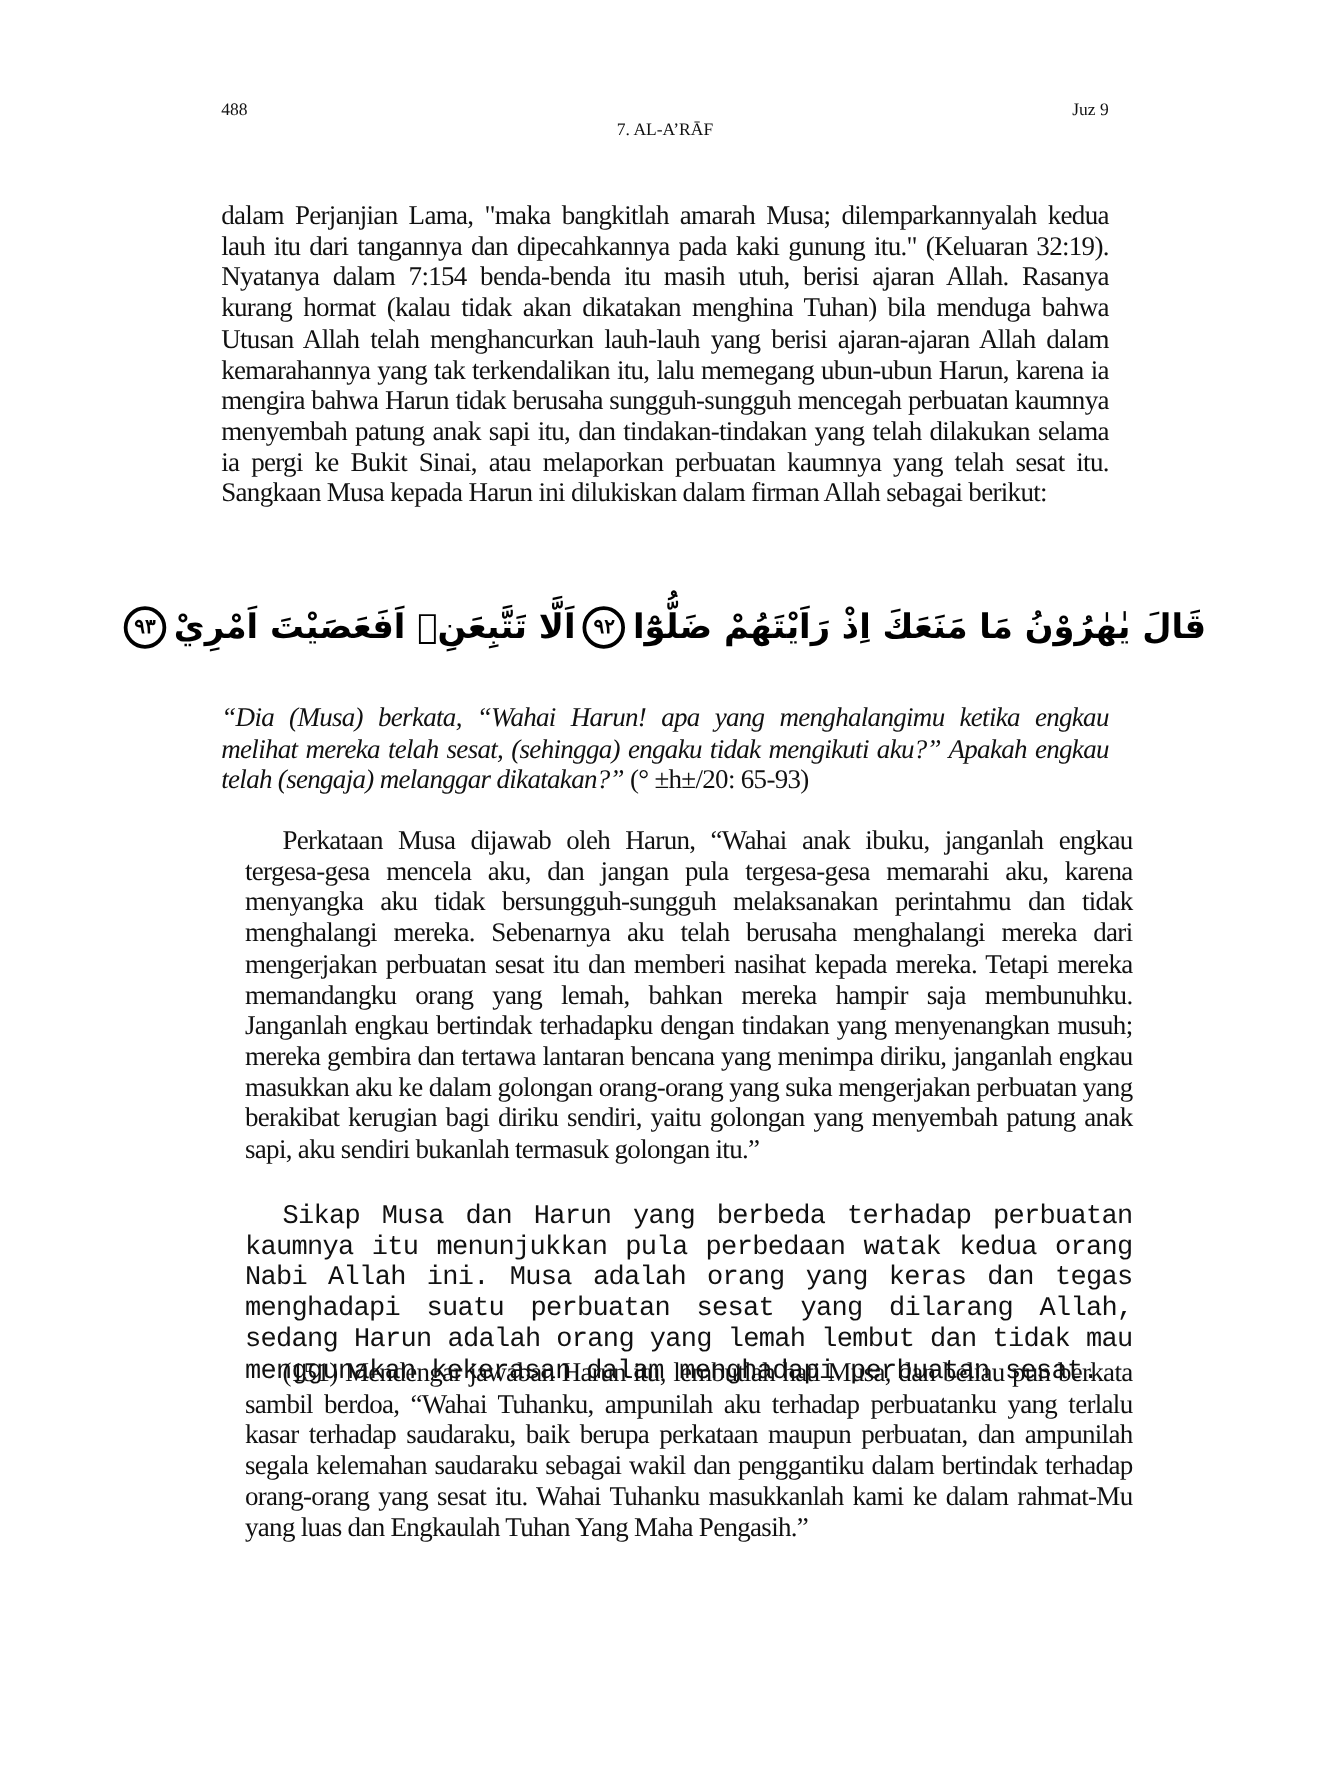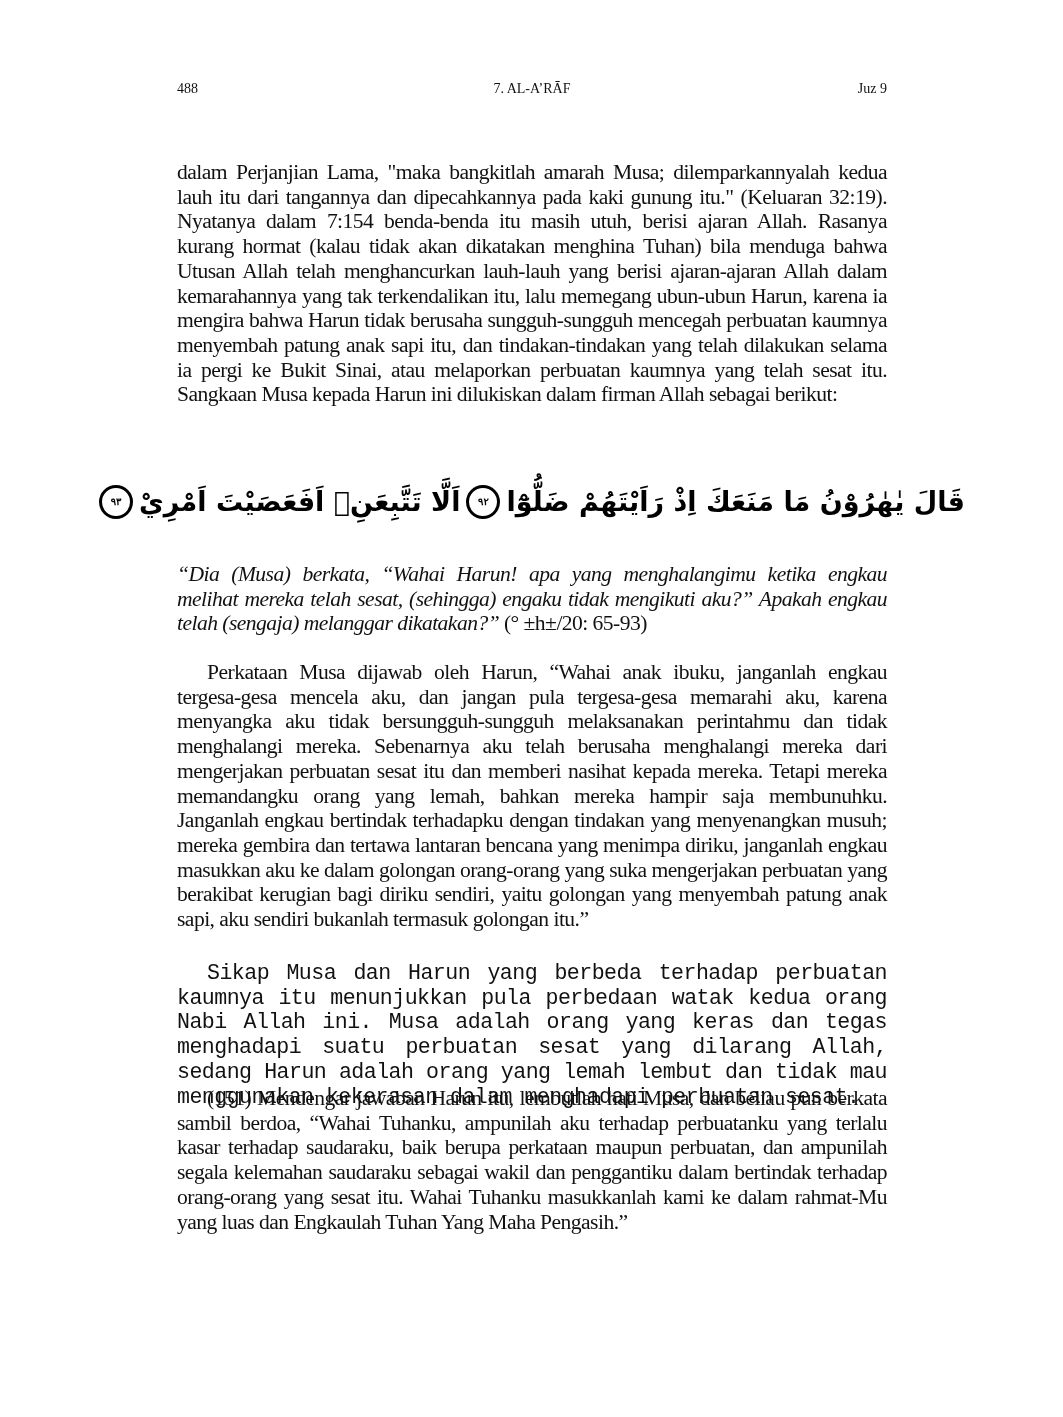--- a/index.html
+++ b/index.html
@@ -24,36 +24,36 @@
     .header {
       position: absolute;
       top: 76px;
       left: 0;
       width: 710px;
       height: 26px;
       font-size: 14px;
       line-height: 26px;
     }
     .header .pg { position: absolute; left: 0; top: 0; }
-    .header .ttl { position: absolute; left: 0; right: 0; top: 0; text-align: center; }
+    .header .ttl { position: absolute; left: 0; right: 0; top: 16px; text-align: center; }
     .header .juz { position: absolute; right: 0; top: 0; }
 
     .para {
       position: absolute;
       left: 0;
       width: 710px;
       font-size: 21.6px;
       line-height: 24.7px;
       text-align: justify;
       text-align-last: left;
       letter-spacing: -0.55px;
       word-spacing: 0px;
       margin: 0;
     }
-    .indent { text-indent: 30px; }
+    .indent { text-indent: 30px; margin-left: 19px; }
 
     .arabic-wrap {
       position: absolute;
       left: 40px;
       top: 472px;
       width: 630px;
       height: 60px;
       display: flex;
       align-items: center;
       justify-content: center;
@@ -71,21 +71,21 @@
       gap: 6px;
     }
     .ayah-mark {
       display: inline-flex;
       align-items: center;
       justify-content: center;
       width: 34px;
       height: 34px;
       border: 3px solid #000;
       border-radius: 50%;
-      font-size: 10px;
+      font-size: 16px;
       font-weight: bold;
       box-sizing: border-box;
       font-family: Liberation Sans, sans-serif;
     }
 
     .translation {
       font-style: italic;
     }
     .translation .ref {
       font-style: normal;

